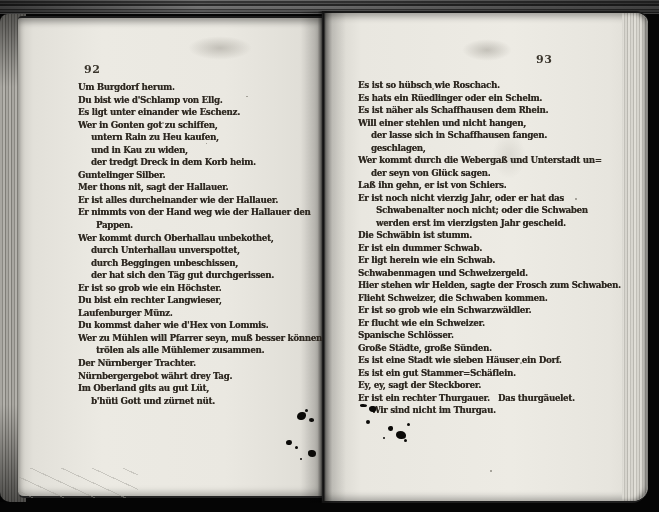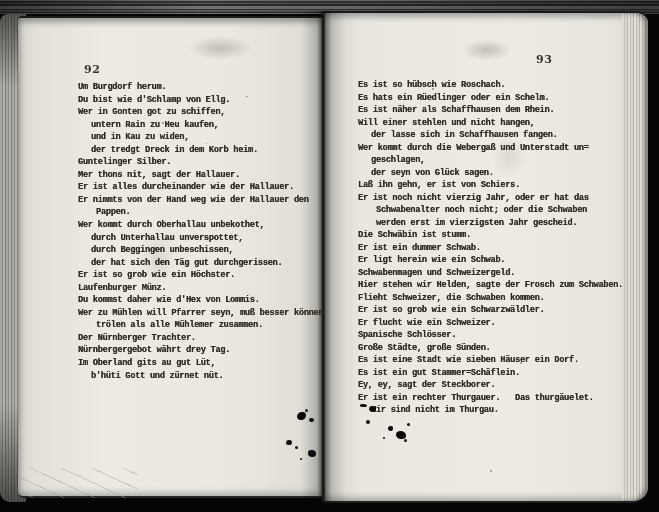--- a/index.html
+++ b/index.html
@@ -74,21 +74,21 @@
   }
 
   
   .pagenum{
     position:absolute;font-size:11px;font-weight:700;color:#3a352c;
     letter-spacing:.5px;
   }
   .pagenum-left{left:84px;top:63px;}
   .pagenum-right{left:536px;top:53px;}
   .textblock{position:absolute;color:#2e2922;font-size:8.6px;font-weight:700;
-    letter-spacing:-.25px;text-shadow:.2px .2px .35px rgba(45,38,28,.75);font-family:Liberation Mono, monospace;}
+    letter-spacing:-.25px;text-shadow:.2px .2px .35px rgba(45,38,28,.75);}
   .lines-left{left:78px;top:81px;width:236px;}
   .lines-right{left:358px;top:79px;width:246px;}
   .line{white-space:pre;overflow:visible;}
   .lines-left .line{height:12.55px;line-height:12.55px;}
   .lines-right .line{height:12.5px;line-height:12.5px;}
   .line.ind1{margin-left:13px;}
   .line.ind2{margin-left:18px;}
 
   
   .blot{position:absolute;background:#0b0a08;}
@@ -117,51 +117,53 @@
 
   <div class="corner-stack"></div>
   <div class="gutter"></div>
 
   <div class="pagenum pagenum-left">92</div>
   <div class="pagenum pagenum-right">93</div>
 
   <div class="textblock lines-left">
       <div class="line ind0">Um Burgdorf herum.</div>
       <div class="line ind0">Du bist wie d'Schlamp von Ellg.</div>
+      <div class="line ind0">Es ligt unter einander wie Eschenz.</div>
       <div class="line ind0">Wer in Gonten got zu schiffen,</div>
       <div class="line ind1">untern Rain zu Heu kaufen,</div>
       <div class="line ind1">und in Kau zu widen,</div>
       <div class="line ind1">der tredgt Dreck in dem Korb heim.</div>
       <div class="line ind0">Guntelinger Silber.</div>
       <div class="line ind0">Mer thons nit, sagt der Hallauer.</div>
       <div class="line ind0">Er ist alles durcheinander wie der Hallauer.</div>
       <div class="line ind0">Er nimmts von der Hand weg wie der Hallauer den</div>
       <div class="line ind2">Pappen.</div>
       <div class="line ind0">Wer kommt durch Oberhallau unbekothet,</div>
       <div class="line ind1">durch Unterhallau unverspottet,</div>
       <div class="line ind1">durch Beggingen unbeschissen,</div>
       <div class="line ind1">der hat sich den Täg gut durchgerissen.</div>
       <div class="line ind0">Er ist so grob wie ein Höchster.</div>
+      <div class="line ind0">Du bist ein rechter Langwieser,</div>
       <div class="line ind0">Laufenburger Münz.</div>
       <div class="line ind0">Du kommst daher wie d'Hex von Lommis.</div>
       <div class="line ind0">Wer zu Mühlen will Pfarrer seyn, muß besser können</div>
       <div class="line ind2">trölen als alle Mühlemer zusammen.</div>
       <div class="line ind0">Der Nürnberger Trachter.</div>
       <div class="line ind0">Nürnbergergebot währt drey Tag.</div>
       <div class="line ind0">Im Oberland gits au gut Lüt,</div>
       <div class="line ind1">b'hüti Gott und zürnet nüt.</div>
     </div>
   <div class="textblock lines-right">
       <div class="line ind0">Es ist so hübsch wie Roschach.</div>
       <div class="line ind0">Es hats ein Rüedlinger oder ein Schelm.</div>
       <div class="line ind0">Es ist näher als Schaffhausen dem Rhein.</div>
       <div class="line ind0">Will einer stehlen und nicht hangen,</div>
       <div class="line ind1">der lasse sich in Schaffhausen fangen.</div>
+      <div class="line ind1">geschlagen,</div>
       <div class="line ind0">Wer kommt durch die Webergaß und Unterstadt un=</div>
-      <div class="line ind1">geschlagen,</div>
       <div class="line ind1">der seyn von Glück sagen.</div>
       <div class="line ind0">Laß ihn gehn, er ist von Schiers.</div>
       <div class="line ind0">Er ist noch nicht vierzig Jahr, oder er hat das</div>
       <div class="line ind2">Schwabenalter noch nicht; oder die Schwaben</div>
       <div class="line ind2">werden erst im vierzigsten Jahr gescheid.</div>
       <div class="line ind0">Die Schwäbin ist stumm.</div>
       <div class="line ind0">Er ist ein dummer Schwab.</div>
       <div class="line ind0">Er ligt herein wie ein Schwab.</div>
       <div class="line ind0">Schwabenmagen und Schweizergeld.</div>
       <div class="line ind0">Hier stehen wir Helden, sagte der Frosch zum Schwaben.</div>

